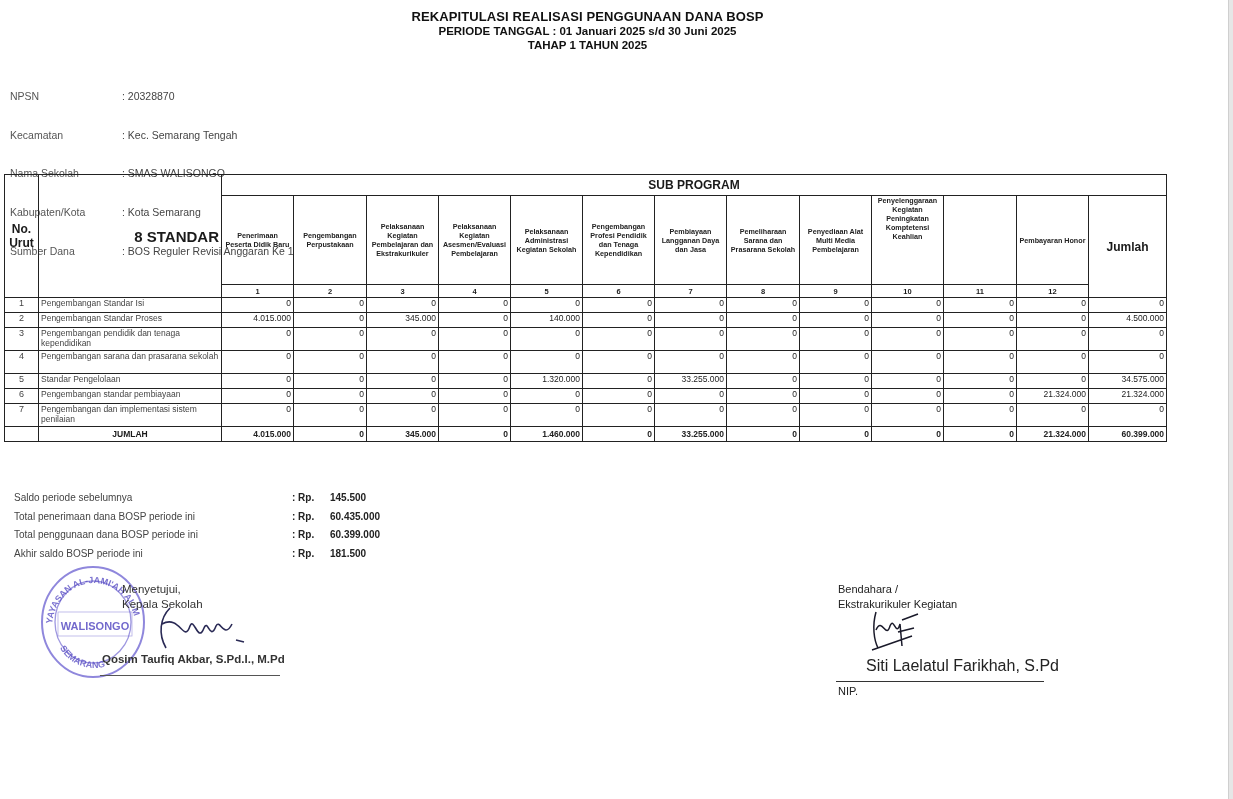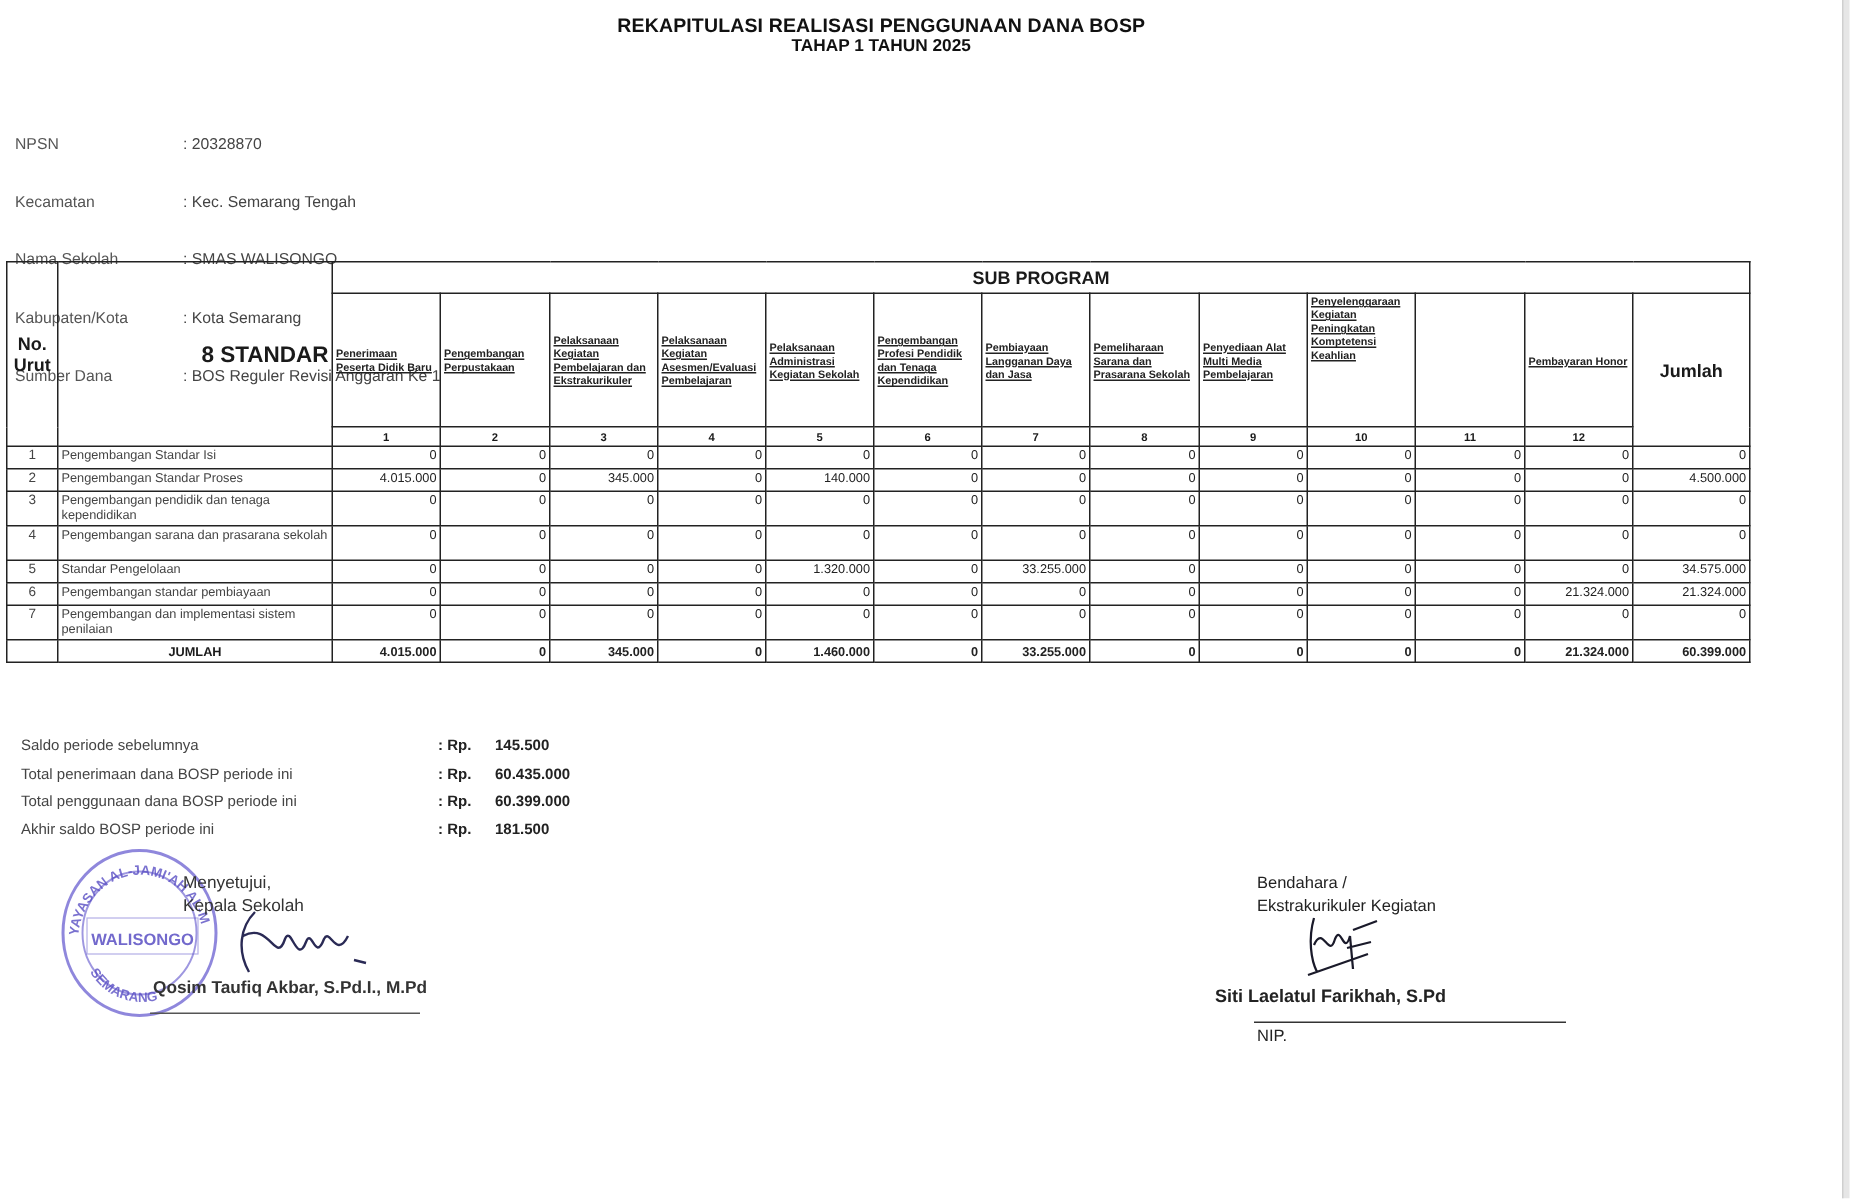--- a/index.html
+++ b/index.html
@@ -17,21 +17,21 @@
   .info .lbl { width:112px; }
   .info .val { color:#444; }
 
   table.rekap {
     position:absolute; left:4px; top:174px; border-collapse:collapse; table-layout:fixed;
     width:1161px; font-size:9px;
   }
   table.rekap td, table.rekap th { border:1px solid #222; padding:0 2px; }
   table.rekap th { font-weight:bold; }
   .sub-head { font-size:12px; text-align:center; height:20px; }
-  .col-head { font-size:7.2px; line-height:9px; text-align:left; vertical-align:middle; height:88px; color:#222;text-decoration:underline; }
+  .col-head { font-size:7.2px; line-height:9px; text-align:center; vertical-align:middle; height:88px; color:#222; }
   .col-head.top { vertical-align:top; }
   .no-head { font-size:12px; text-align:center; }
   .std-head { font-size:15px; text-align:right; }
   .jml-head { font-size:12px; text-align:center; }
   .num-head { font-size:7.5px; text-align:center; height:12px; }
   td.no { text-align:center; color:#444; vertical-align:top; }
   td.std { color:#444; font-size:8.5px; line-height:10px; vertical-align:top; }
   td.v { text-align:right; vertical-align:top; color:#222; font-size:8.5px; }
   tr.r1 td { height:14px; }
   tr.r2 td { height:22px; }
@@ -45,31 +45,32 @@
   .saldo .amt { font-weight:bold; color:#222; }
 
   .stamp { position:absolute; left:38px; top:562px; width:110px; height:118px; }
   .kepala { position:absolute; left:102px; top:582px; font-size:11.5px; line-height:15px; color:#333;margin-left:20px; }
   .kepala-name { position:absolute; left:102px; top:653px; font-size:11.5px; font-weight:bold; color:#333; }
   .kepala-line { position:absolute; left:100px; top:675px; width:180px; border-top:1px solid #555; }
   .kepala-sign { position:absolute; left:140px; top:604px; width:120px; height:46px; }
 
   .bend { position:absolute; left:838px; top:582px; font-size:11px; line-height:15px; color:#222; }
   .bend-sign { position:absolute; left:868px; top:606px; width:60px; height:46px; }
-  .bend-name { position:absolute; left:810px; top:657px; font-size:12px; font-weight:bold; color:#222; }
+  .bend-name { position:absolute; left:866px; top:657px; font-size:16px; font-weight:normal; color:#222; }
   .bend-line { position:absolute; left:836px; top:681px; width:208px; border-top:1px solid #333; }
   .bend-nip { position:absolute; left:838px; top:685px; font-size:11px; color:#222;text-align:center; }
 </style>
 </head>
 <body>
 
 <div class="page-edge"></div>
 
 <div class="title-block">
   <div class="t1">REKAPITULASI REALISASI PENGGUNAAN DANA BOSP</div>
+  <div class="t2">PERIODE TANGGAL : 01 Januari 2025 s/d 30 Juni 2025</div>
   <div class="t3">TAHAP 1 TAHUN 2025</div>
 </div>
 
 <div class="info">
   <div class="row">
       <span class="lbl">NPSN</span>
       <span class="val">: 20328870</span>
     </div>
   <div class="row">
       <span class="lbl">Kecamatan</span>

